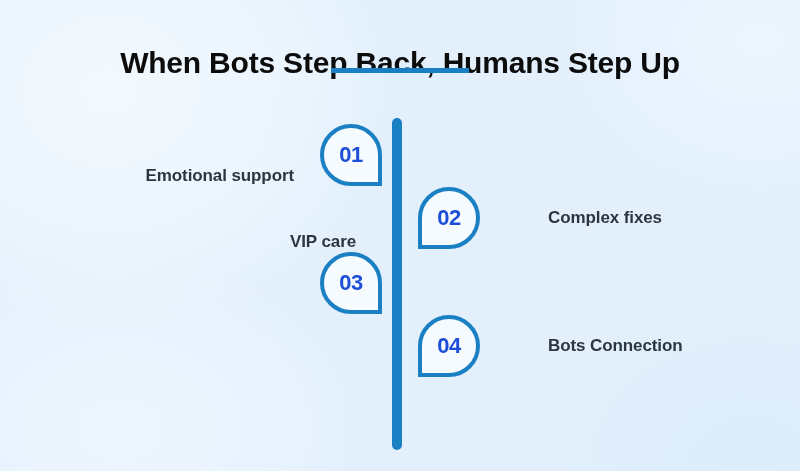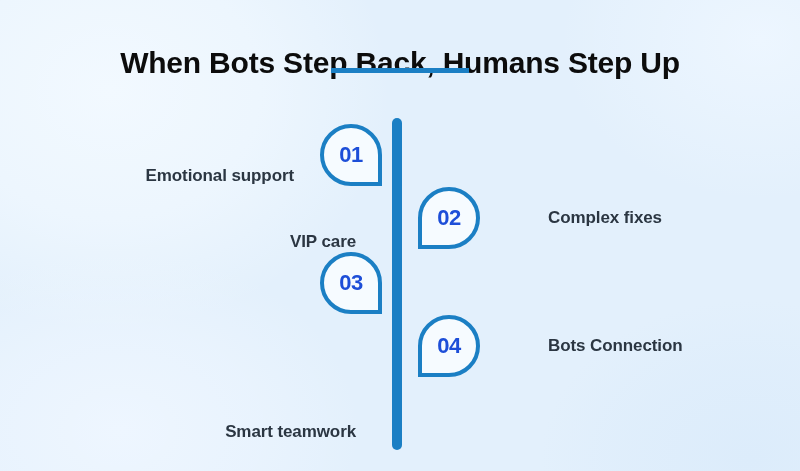--- a/index.html
+++ b/index.html
@@ -192,17 +192,16 @@
           <span class="step-number">03</span>
         </div>
       </div>
       <div class="timeline-row right" style="top: 314px;">
         <div class="step-badge">
           <span class="step-number">04</span>
         </div>
         <span class="step-label">Bots Connection</span>
       </div>
       <div class="timeline-row left" style="top: 378px;">
-        <span class="step-label">Smart teamwork</span>
       </div>
     </div>
 
 </div>
 
 </body></html>

